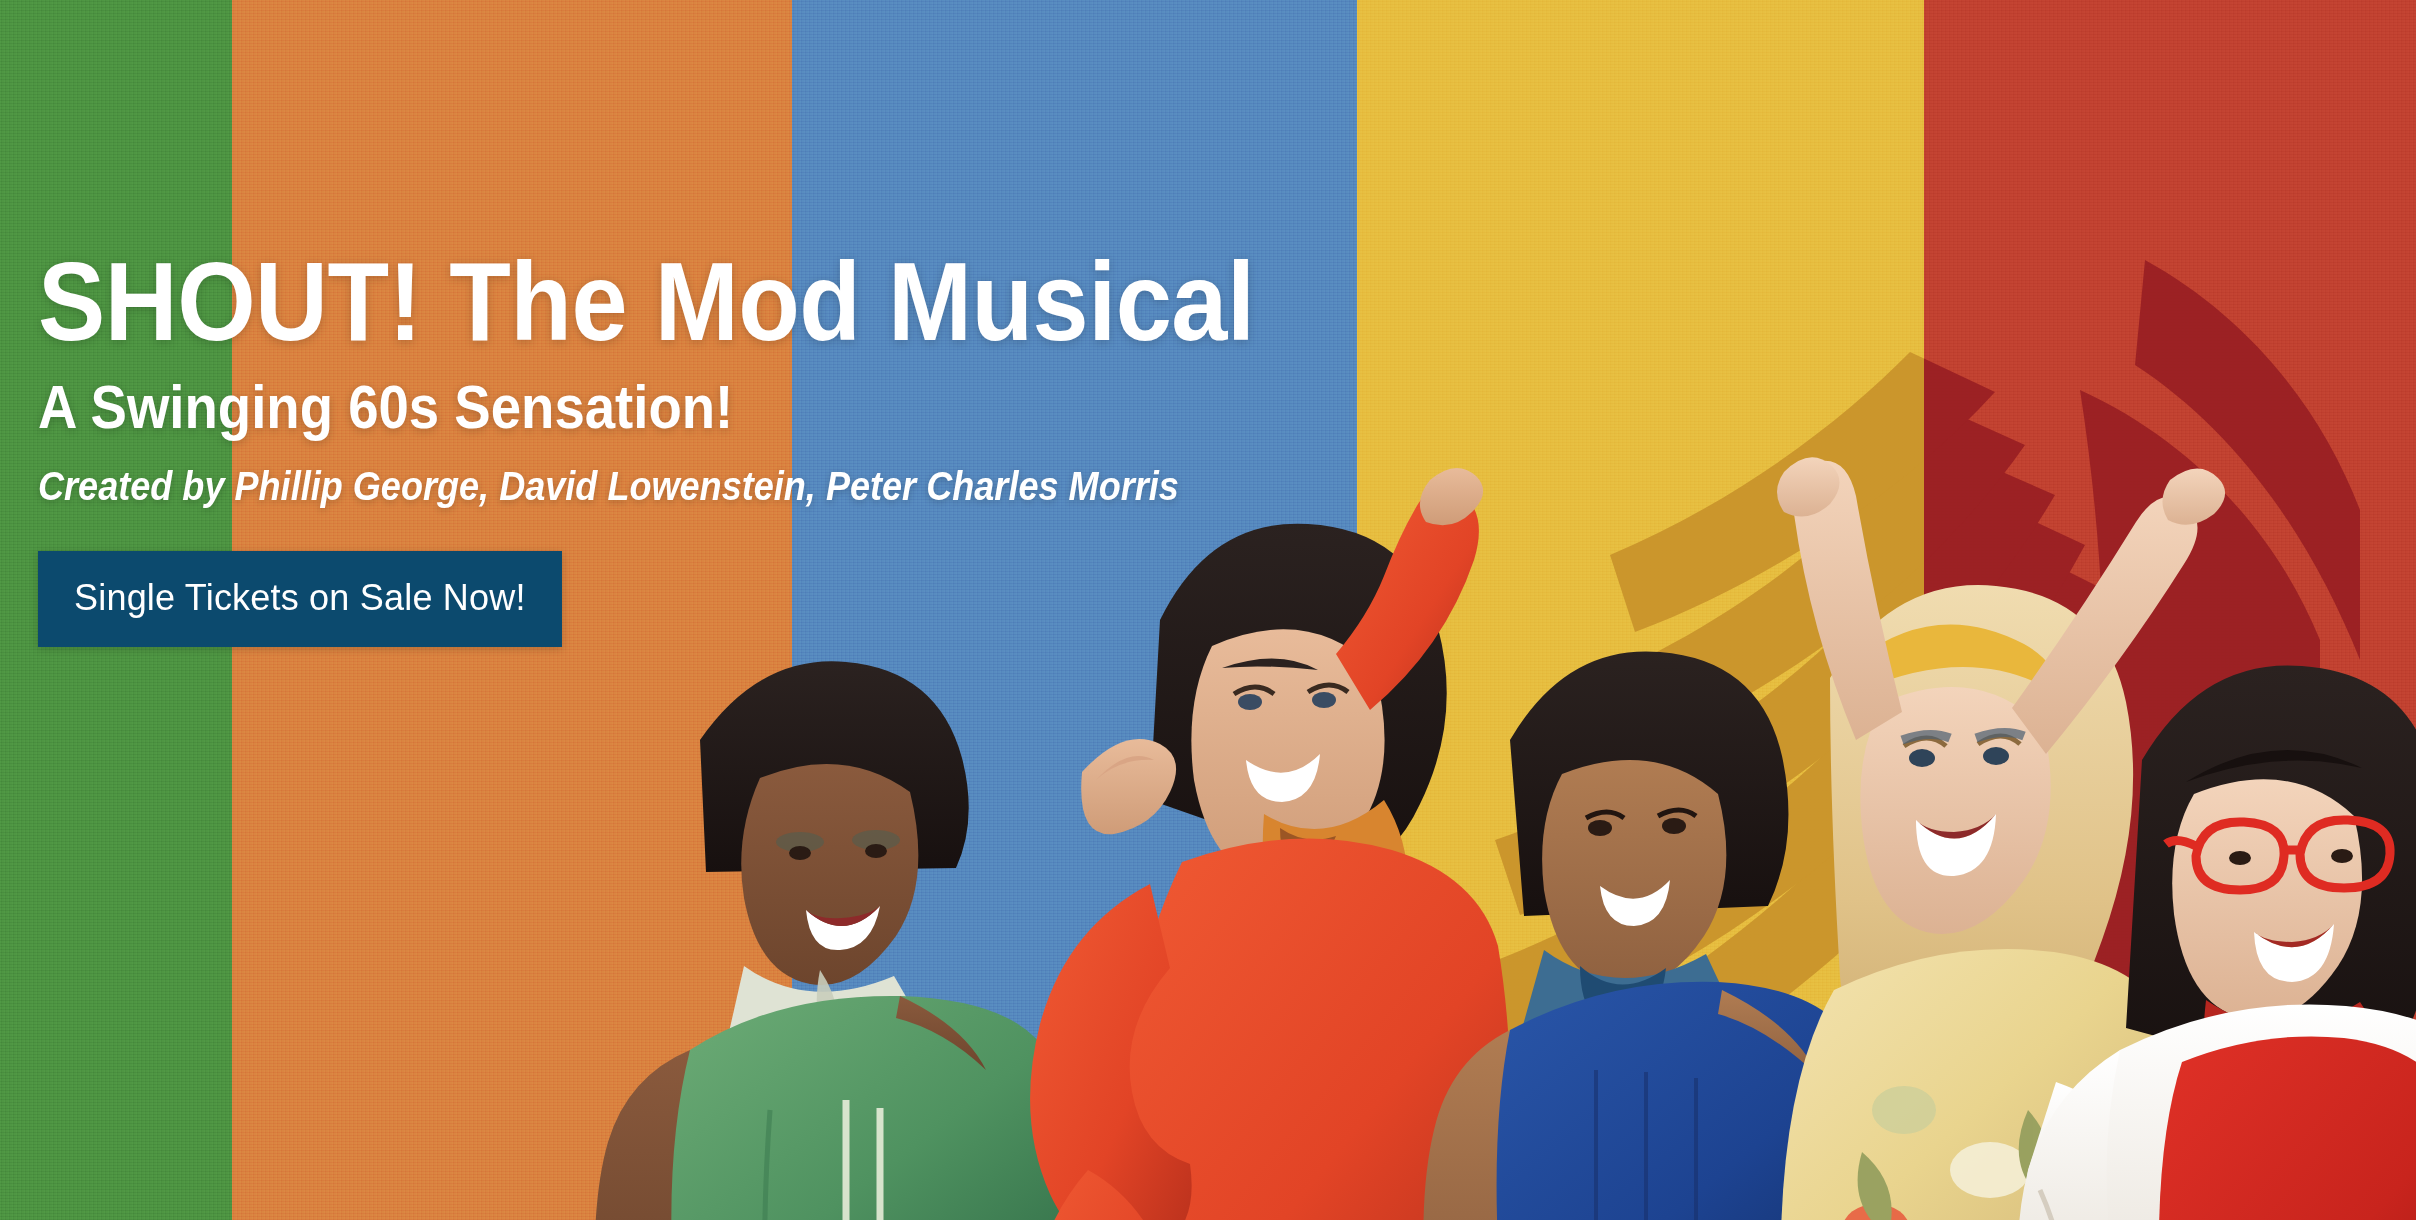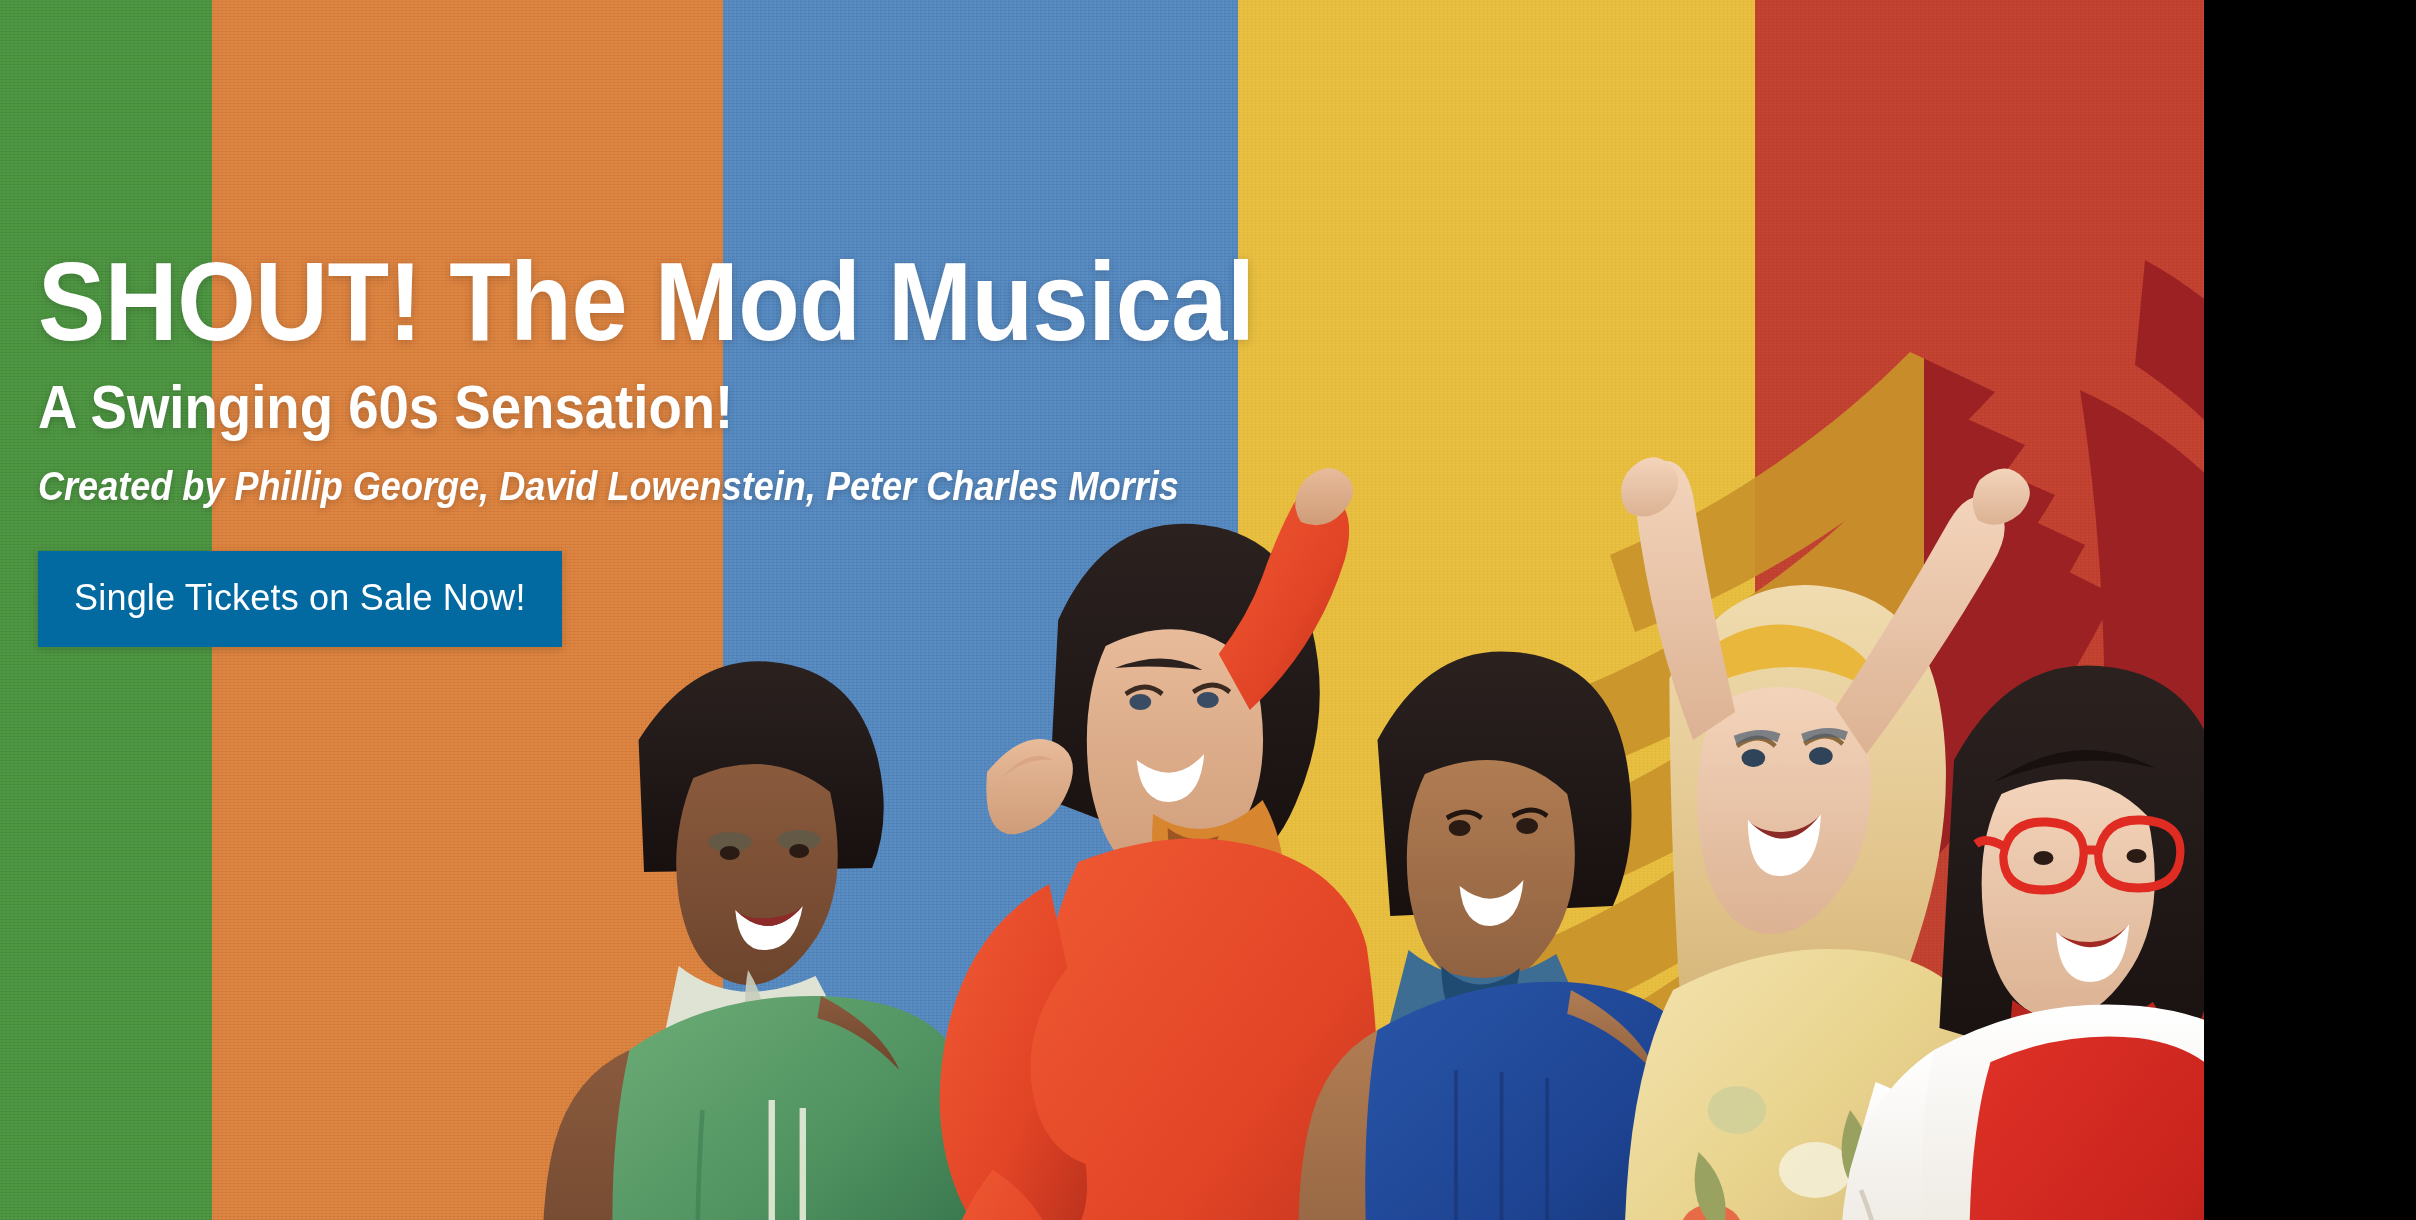--- a/index.html
+++ b/index.html
@@ -1,20 +1,20 @@
 <!DOCTYPE html>
 <html><head>
 <meta charset="utf-8">
 <style>
   html,body{margin:0;padding:0;background:#000;}
   *{box-sizing:border-box;}
 
   #hero{
     position:relative;
-    width:2204px;height:1220px;
+    width:2416px;height:1220px;
     overflow:hidden;
     font-family:"Liberation Sans", sans-serif;
     isolation:isolate;
   }
 
   
   .stripes{position:absolute;inset:0;display:flex;}
   .stripe{height:100%;position:relative;}
   .stripe::after{ 
     content:"";position:absolute;inset:0;
@@ -80,21 +80,21 @@
     color:#ffffff;
     transform:scaleX(.88);
     transform-origin:left center;
     white-space:nowrap;
     text-shadow:0 2px 8px rgba(0,0,0,.2);
   }
 
   .cta{
     display:inline-block;
     margin-top:44px;
-    background:#0369a1;
+    background:#0c4a6e;
     border:0;
     color:#ffffff;
     font-family:"Liberation Sans", sans-serif;
     font-size:36px;
     font-weight:400;
     letter-spacing:.2px;
     padding:29px 36px 31px 36px;
     cursor:pointer;
     text-decoration:none;
     line-height:1;

